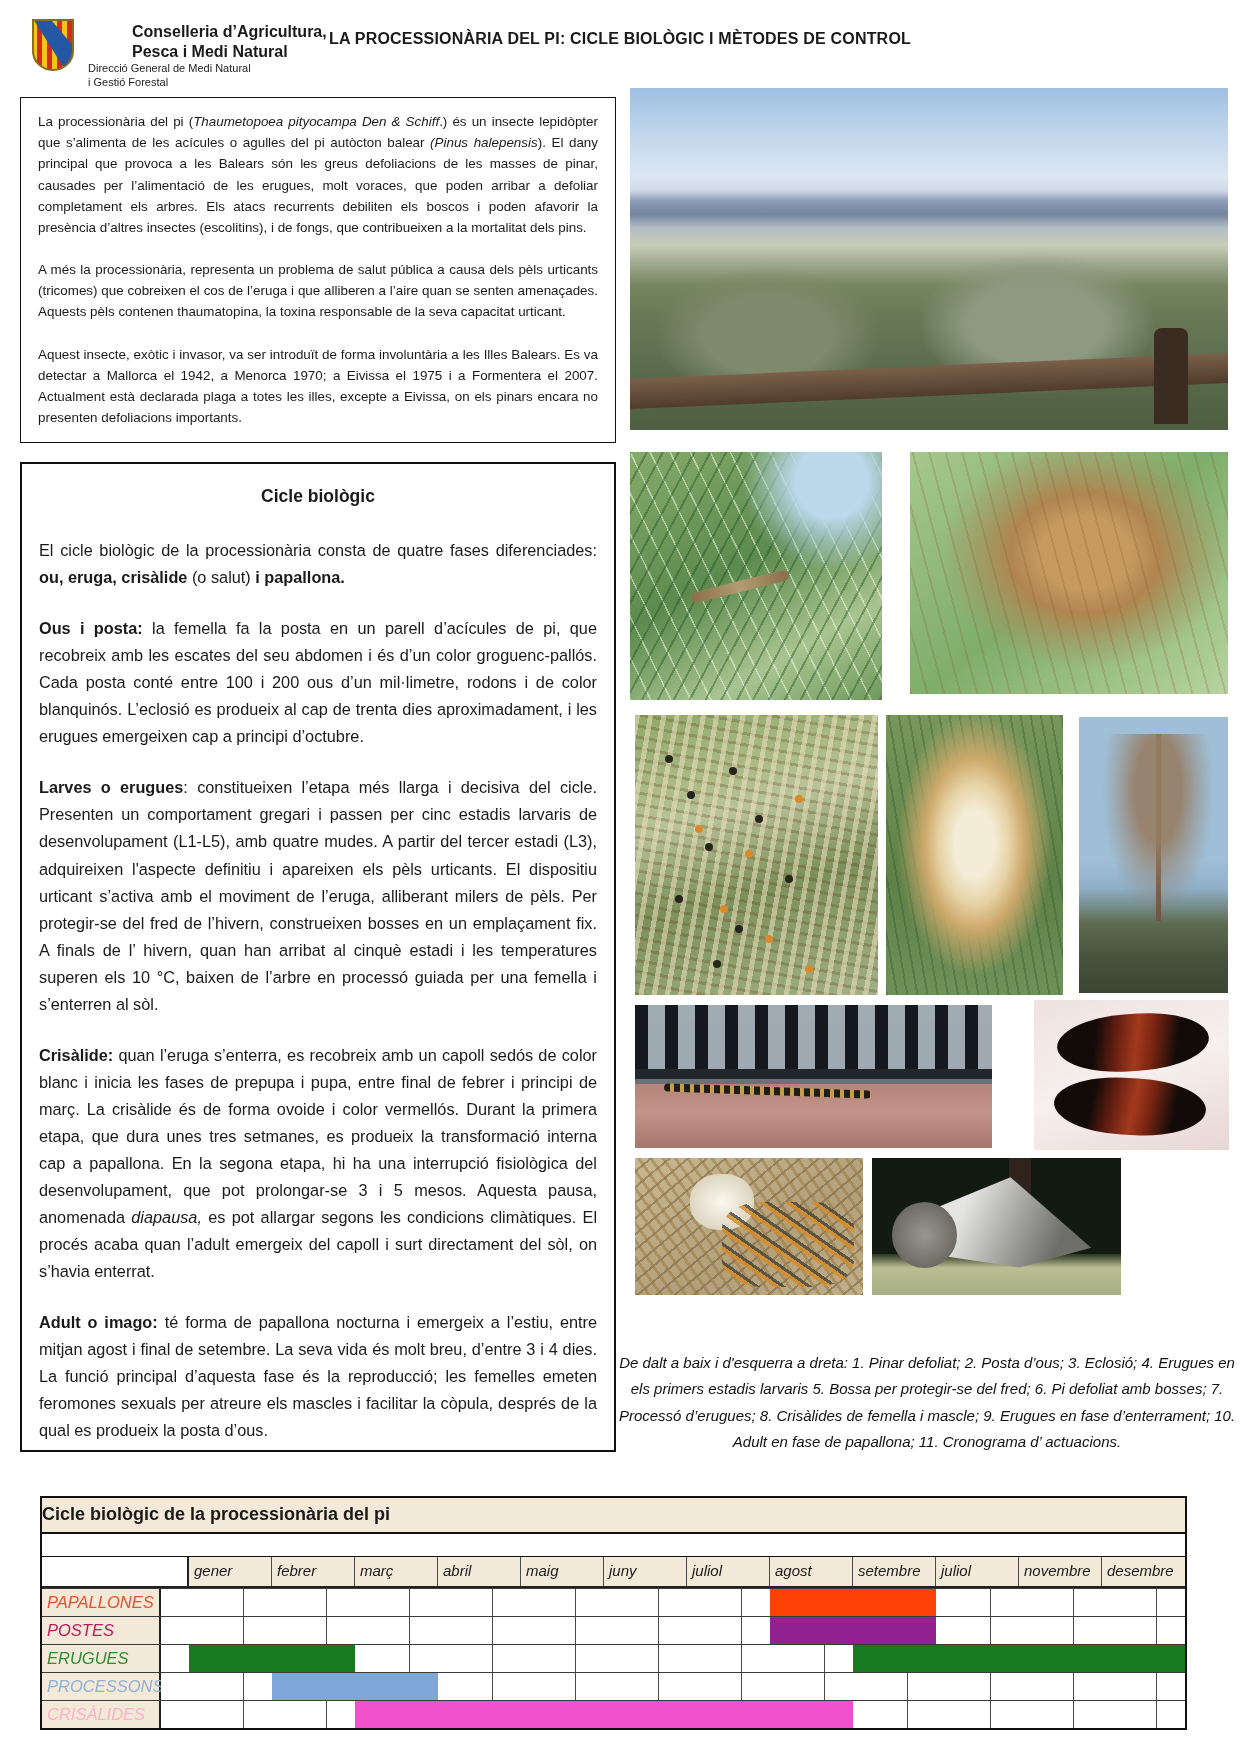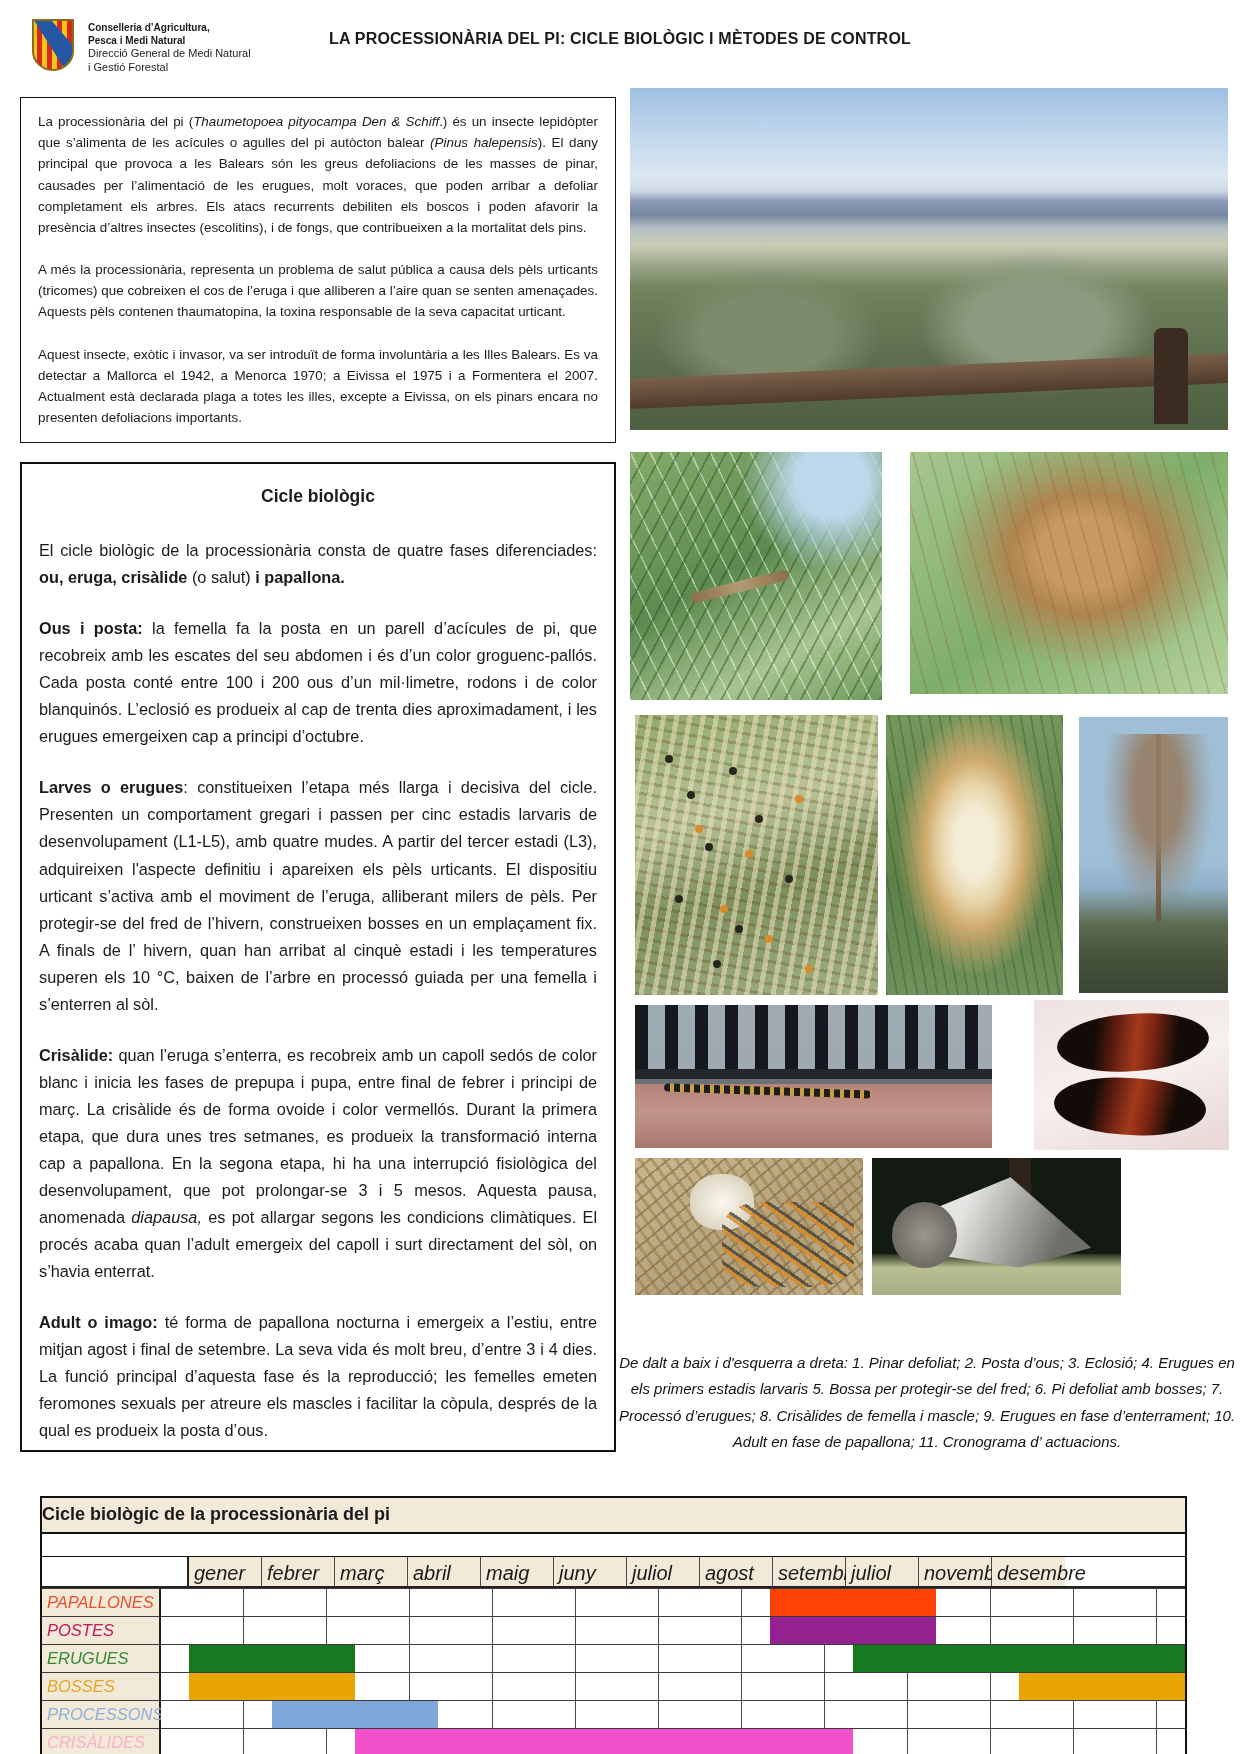--- a/index.html
+++ b/index.html
@@ -5,21 +5,21 @@
   html,body{margin:0;padding:0;background:#e8e8e8;}
   #page{position:relative;width:1241px;height:1754px;background:#ffffff;
         font-family:"Liberation Sans","DejaVu Sans",sans-serif;color:#1a1a1a;
         margin:0 auto;overflow:hidden;}
   .abs{position:absolute;}
   .b{font-weight:bold;}
   .it{font-style:italic;}
 
   
   #org-text{left:88px;top:22px;line-height:1.25;}
-  #org-text .l1{font-weight:bold;font-size:10px;}
+  #org-text .l1{font-weight:bold;font-size:16px;margin-left:44px;}
   #org-text .l2{font-size:11px;color:#222;}
   #page-title{left:200px;top:30px;width:840px;text-align:center;
               font-size:16px;font-weight:bold;letter-spacing:.2px;}
 
   
   #intro-box{left:20px;top:97px;width:596px;height:346px;border:1.6px solid #111;
              box-sizing:border-box;padding:13px 17px;font-size:13.4px;line-height:1.58;
              text-align:justify;}
   #intro-box p{margin:0 0 21px 0;}
   #cycle-box{left:20px;top:462px;width:596px;height:990px;border:2px solid #111;
@@ -117,22 +117,22 @@
 
   
   #cycle-table{left:40px;top:1496px;width:1147px;border:2px solid #111;box-sizing:border-box;
     background:#fff;}
   #ct-title{height:34px;background:#f2e9d8;border-bottom:2px solid #111;
     font-size:18px;font-weight:bold;line-height:33px;}
   #ct-gap{height:22px;background:#fff;}
   #ct-month-row{display:flex;height:32px;border-top:1px solid #111;border-bottom:2px solid #222;
     box-sizing:border-box;}
   .mh-label{width:147px;background:#fff;border-right:2px solid #222;box-sizing:border-box;}
-  .mh-cell{width:73px;background:#f2e9d8;border-right:1px solid #4a4a4a;box-sizing:border-box;
-    font-style:italic;font-size:20px;padding:5px 0 0 5px;}
+  .mh-cell{width:83px;background:#f2e9d8;border-right:1px solid #4a4a4a;box-sizing:border-box;
+    font-style:italic;font-size:15px;padding:5px 0 0 5px;}
   .mh-cell:last-child{border-right:none;}
   .trow{position:relative;display:flex;height:28px;border-top:1px solid #3a3a3a;box-sizing:border-box;}
   .lcell{width:119px;background:#f2e9d8;border-right:2px solid #222;box-sizing:border-box;
     font-style:italic;font-size:16.5px;line-height:26px;padding-left:5px;white-space:nowrap;}
   .mcell{width:83px;border-right:1px solid #4a4a4a;box-sizing:border-box;background:#fff;}
   .mcell:last-child{border-right:none;}
   .bar{position:absolute;top:0;bottom:0;z-index:2;}
 </style>
 </head>
 <body>
@@ -279,37 +279,20 @@
           <div class="mcell"></div>
           <div class="mcell"></div>
           <div class="mcell"></div>
           <div class="mcell"></div>
           <div class="mcell"></div>
           <div class="mcell"></div>
           <div class="bar" style="background: rgb(24, 122, 32); left: 147px; width: 166px;"></div>
           <div class="bar" style="background: rgb(24, 122, 32); left: 811px; width: 332px;"></div>
         </div>
         <div class="trow">
-          <div class="lcell" style="color: rgb(227, 165, 43);">BOSSES</div>
-          <div class="mcell"></div>
-          <div class="mcell"></div>
-          <div class="mcell"></div>
-          <div class="mcell"></div>
-          <div class="mcell"></div>
-          <div class="mcell"></div>
-          <div class="mcell"></div>
-          <div class="mcell"></div>
-          <div class="mcell"></div>
-          <div class="mcell"></div>
-          <div class="mcell"></div>
-          <div class="mcell"></div>
-          <div class="bar" style="background: rgb(232, 165, 4); left: 147px; width: 166px;"></div>
-          <div class="bar" style="background: rgb(232, 165, 4); left: 977px; width: 166px;"></div>
-        </div>
-        <div class="trow">
           <div class="lcell" style="color: rgb(143, 176, 216);">PROCESSONS</div>
           <div class="mcell"></div>
           <div class="mcell"></div>
           <div class="mcell"></div>
           <div class="mcell"></div>
           <div class="mcell"></div>
           <div class="mcell"></div>
           <div class="mcell"></div>
           <div class="mcell"></div>
           <div class="mcell"></div>

